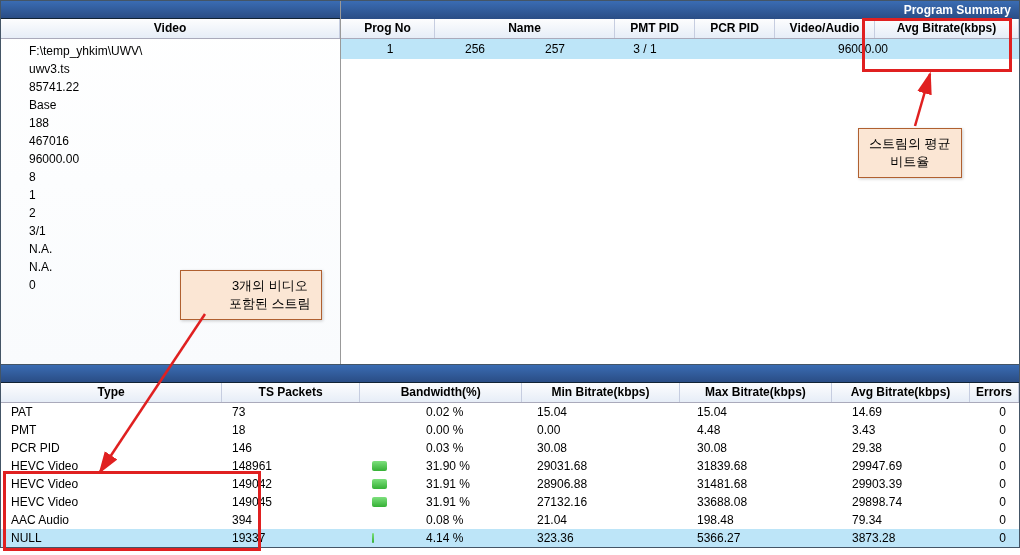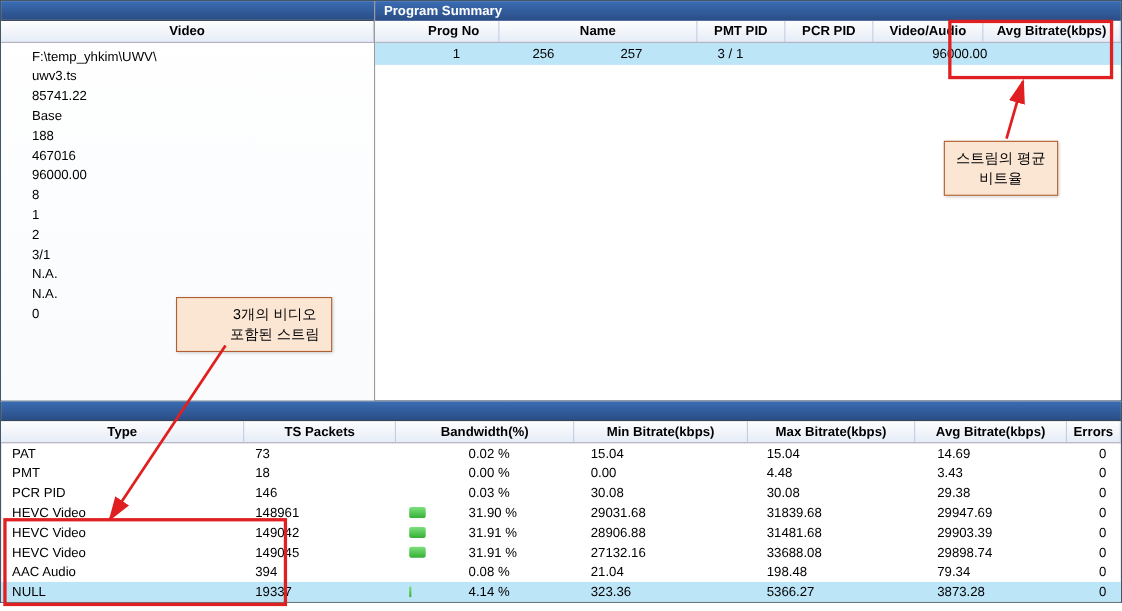--- a/index.html
+++ b/index.html
@@ -24,39 +24,40 @@
       background: linear-gradient(#3a6cb3, #2a4d85);
       border-bottom: 1px solid #123;
     }
     .section-title {
       background: linear-gradient(#3a6cb3, #2a4d85);
       color: #fff;
       font-weight: bold;
       padding: 2px 8px;
       height: 18px;
       line-height: 14px;
+      text-align: right;
     }
     .col-headers {
       display: flex;
       background: linear-gradient(#fdfdfe, #e6edf7);
       border-bottom: 1px solid #aab;
       font-weight: bold;
       height: 20px;
     }
     .col-headers > div {
       border-right: 1px solid #c6cde0;
       padding: 2px 6px;
       text-align: center;
       white-space: nowrap;
     }
     .value-hdr { flex: 1; }
     .value-list { padding-left: 28px; padding-top: 3px; line-height: 18px; }
     .value-list div { height: 18px; }
     
-    .pc-progno   { width: 82px; text-align: center; margin-left: 31px; }
+    .pc-progno   { width: 94px; text-align: center; }
     .pc-name     { width: 180px; text-align: center; }
     .pc-pmt      { width: 80px; text-align: center; }
     .pc-pcr      { width: 80px; text-align: center; }
     .pc-va       { width: 100px; text-align: center; }
     .pc-avg      { flex: 1; text-align: center; }
     .row { display: flex; height: 20px; align-items: center; }
     .row.sel { background: #bde5f8; }
     .row .pc-progno   { padding-left: 10px; }
     .row .pc-name     { color: #0050c0; padding-left: 4px; }
     .row .pc-avg      { padding-left: 18px; }
@@ -306,21 +307,21 @@
         <div class="bc-max">5366.27</div>
         <div class="bc-avgb">3873.28</div>
         <div class="bc-err">0</div>
       </div>
     </div>
 </div>
 
 <div class="red-box" style="left:862px; top:18px; width:150px; height:54px;"></div>
 <div class="red-box" style="left:3px; top:471px; width:258px; height:80px;"></div>
 
-<div class="callout" style="left:160px; top:270px; white-space:pre;padding-left:48px;">3개의 비디오
+<div class="callout" style="left:180px; top:270px; white-space:pre;padding-left:48px;">3개의 비디오
 포함된 스트림</div>
 <div class="callout" style="left:858px; top:128px; white-space:pre;">스트림의 평균
 비트율</div>
 
 <svg class="arrow" style="left:0; top:0; width:1020px; height:555px;">
   <defs>
     <marker id="ah1" markerWidth="10" markerHeight="10" refX="8" refY="3" orient="auto">
       <path d="M0,0 L9,3 L0,6 Z" fill="#e02020"></path>
     </marker>
   </defs>

